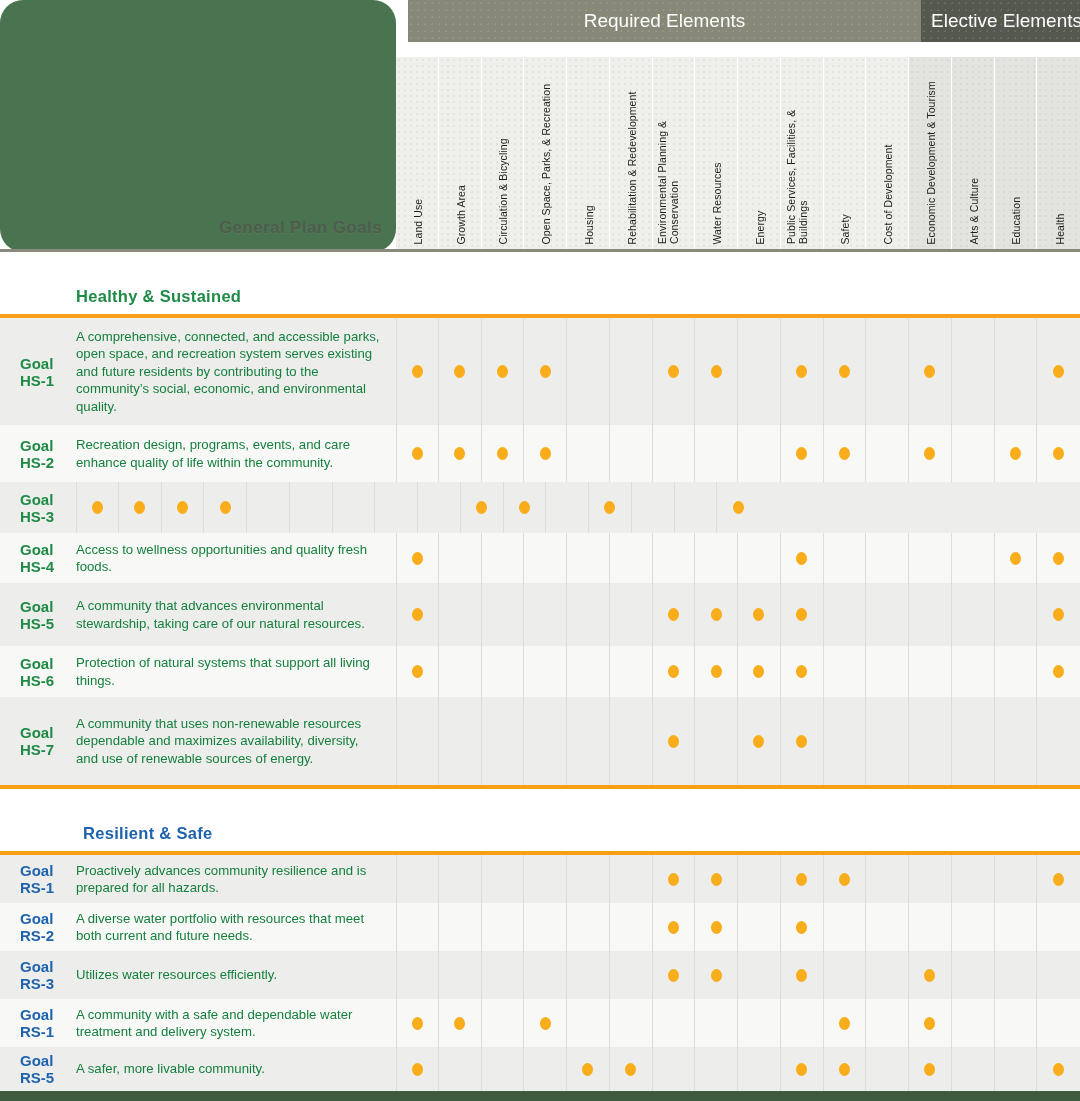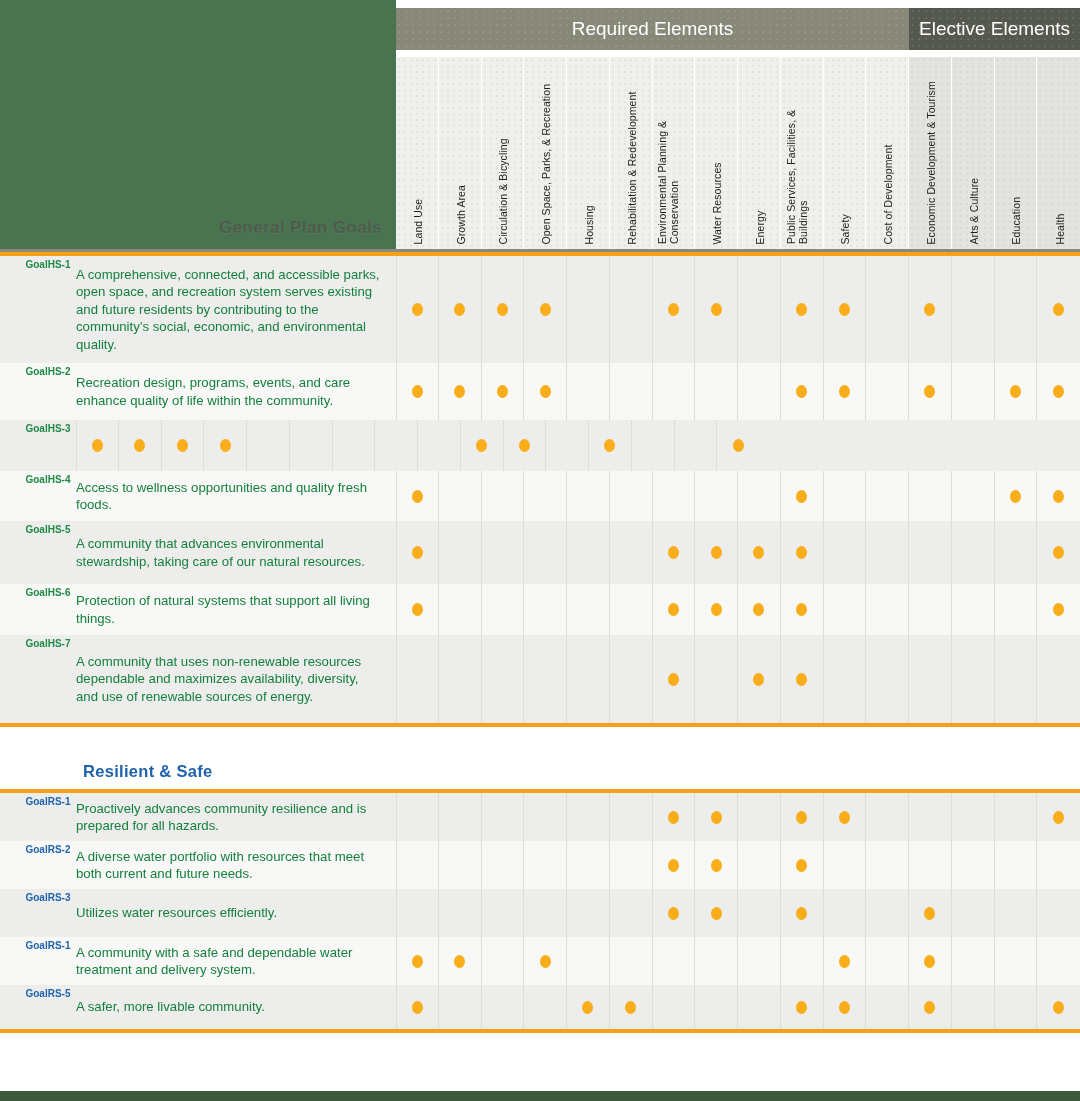--- a/index.html
+++ b/index.html
@@ -9,35 +9,37 @@
     font-family: "Liberation Sans", sans-serif;
     overflow: hidden;
   }
 
   #root { position: relative; width: 1080px; height: 1101px; }
 
   
   .hdr-left {
     position: absolute; left: 0; top: 0; width: 396px; height: 252px;
     background: #4a7350;
+    border-radius: 23px;
   }
   .hdr-left-title {
     position: absolute; right: 14px; bottom: 14px;
     font-size: 17px; font-weight: bold; letter-spacing: .4px;
     color: #4f5b4c;
     text-shadow: 0 1px 0 rgba(255,255,255,.06);
   }
 
   
   .grp {
-    position: absolute; top: 8px; height: 42px;
+    position: absolute; top: 0; height: 42px;
     color: #ffffff; display: flex; align-items: center; justify-content: center;
     text-align: center; font-size: 19px; line-height: 1.12;
     background-image: radial-gradient(rgba(255,255,255,.13) 1px, transparent 1px);
     background-size: 7px 7px;
+    margin-left: 12px;
   }
   .grp-required { left: 396px; width: 513px; background-color: #878878; }
   .grp-elective { left: 909px; width: 171px; background-color: #55584e; padding: 2px 8px; }
 
   
   .colhdr-wrap {
     position: absolute; left: 396px; top: 57px; width: 684px; height: 195px;
     display: flex;
   }
   .colhdr {
@@ -78,23 +80,23 @@
   .sec-title.green { color: #1f8a46; }
   .sec-title.blue  { color: #1f63ad; }
   .orange-rule { width: 1080px; height: 4px; background: #f9a01b; }
 
   
   .row { position: relative; width: 1080px; display: flex; }
   .row.alt  { background: #ededec; }
   .row.base { background: #f8f8f7; }
   .row .goal-cell {
     width: 76px; flex: 0 0 76px;
-    display: flex; flex-direction: row; justify-content: center;
+    display: flex; flex-direction: column; justify-content: center;
     align-items: flex-start; padding-left: 20px;
-    font-size: 10px; font-weight: bold; line-height: 17px;
+    font-size: 15px; font-weight: bold; line-height: 17px;
   }
   .goal-cell.green { color: #1f8a46; }
   .goal-cell.blue  { color: #1f63ad; }
   .row .desc-cell {
     width: 320px; flex: 0 0 320px;
     display: flex; align-items: center;
     padding: 6px 14px 6px 0;
     font-size: 13.2px; line-height: 17.5px; color: #15803d;
   }
   .row .grid {
@@ -186,20 +188,23 @@
         <div class="colhdr-txt">Education</div>
       </div>
       <div class="colhdr elective">
         <div class="colhdr-txt">Health</div>
       </div>
     </div>
   <div class="hdr-left-rule"></div>
   <div class="colhdr-rule"></div>
 
   <div id="body-area" style="position:absolute;left:0;top:252px;width:1080px;">
+      <div class="sec-title-row" style="height: 62px;">
+        <div class="sec-title green">Healthy &amp; Sustained</div>
+      </div>
       <div class="orange-rule"></div>
       <div class="row alt" style="height: 107px;">
         <div class="goal-cell green">
           <span>Goal</span>
           <span>HS-1</span>
         </div>
         <div class="desc-cell">A comprehensive, connected, and accessible parks, open space, and recreation system serves existing and future residents by contributing to the community’s social, economic, and environmental quality.</div>
         <div class="grid">
           <div class="cell">
             <div class="dot"></div>

